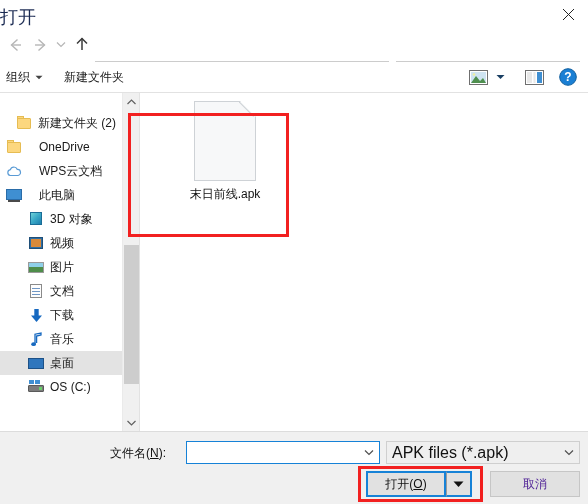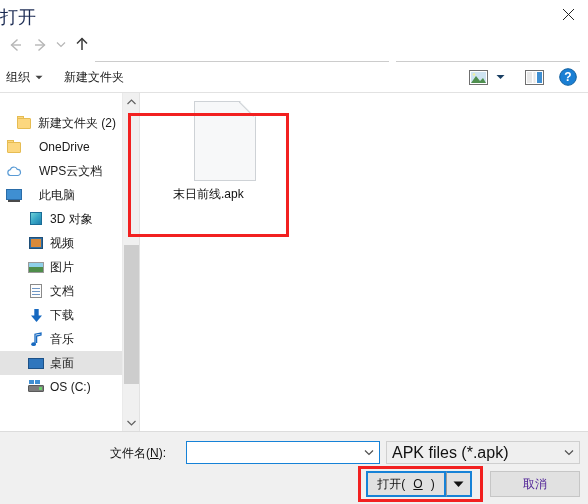--- a/index.html
+++ b/index.html
@@ -376,20 +376,21 @@
     left: 139px; top: 93px;
     width: 449px; height: 338px;
     background: #ffffff;
     border-left: 1px solid #e2e2e2;
     box-sizing: border-box;
   }
   .file-tile {
     position: absolute;
     left: 33px; top: 8px;
     width: 104px;
+    text-align: center;
   }
   .doc-icon {
     position: relative;
     width: 62px; height: 80px;
     margin: 0 auto;
   }
   .doc-icon .page {
     position: absolute;
     left: 0; top: 0;
     width: 62px; height: 80px;
@@ -501,21 +502,20 @@
   .open-btn {
     position: absolute;
     left: 366px; top: 471px;
     width: 80px; height: 26px;
     background: #e1e1e1;
     border: 2px solid #1682d7;
     box-sizing: border-box;
     display: flex; align-items: center; justify-content: center;
     font-size: 12px;
     color: #111;
-    gap: 8px;
   }
   .open-split {
     position: absolute;
     left: 446px; top: 471px;
     width: 26px; height: 26px;
     background: #e1e1e1;
     border: 2px solid #1682d7;
     border-left: 1px solid #9a9a9a;
     box-sizing: border-box;
     display: flex; align-items: center; justify-content: center;

